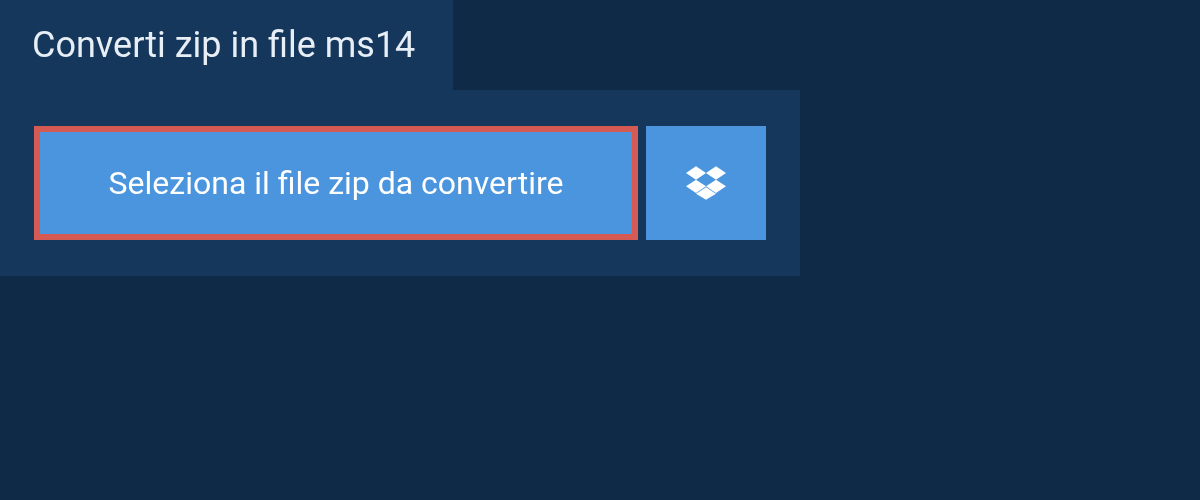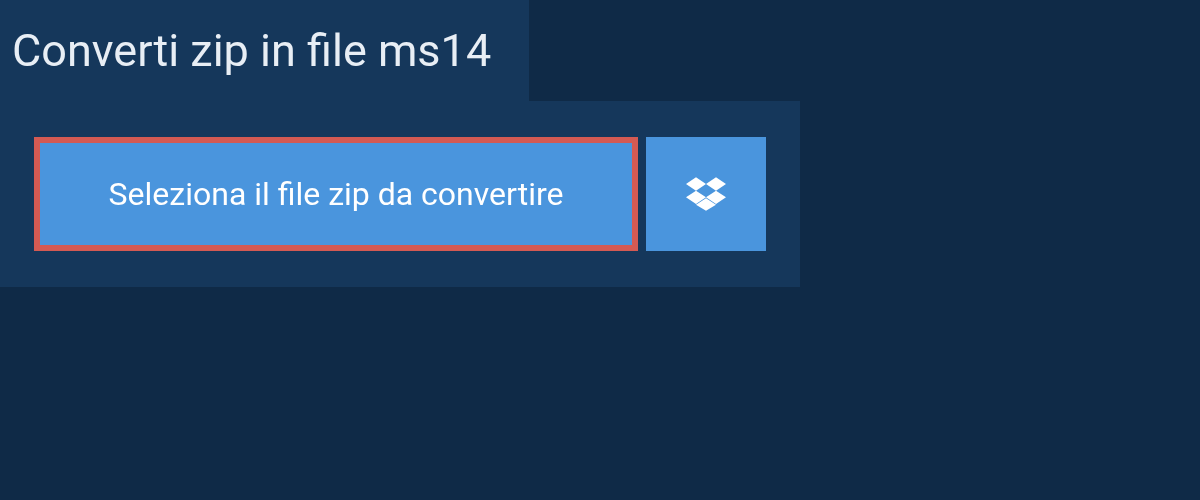--- a/index.html
+++ b/index.html
@@ -10,23 +10,23 @@
     body {
       width: 1200px;
       height: 500px;
       background-color: #0f2a47;
       font-family: -apple-system, BlinkMacSystemFont, "Segoe UI", Roboto, Helvetica, Arial, sans-serif;
       overflow: hidden;
     }
     .tab-header {
       display: inline-block;
       background-color: #15375b;
-      padding: 24px 38px 24px 12px;
+      padding: 24px 38px 24px 32px;
       color: #e8eef5;
-      font-size: 45px;
+      font-size: 36px;
       font-weight: 400;
     }
     .panel {
       background-color: #15375b;
       padding: 36px 34px;
       display: flex;
       gap: 8px;
       width: 800px;
     }
     .select-file-button {

